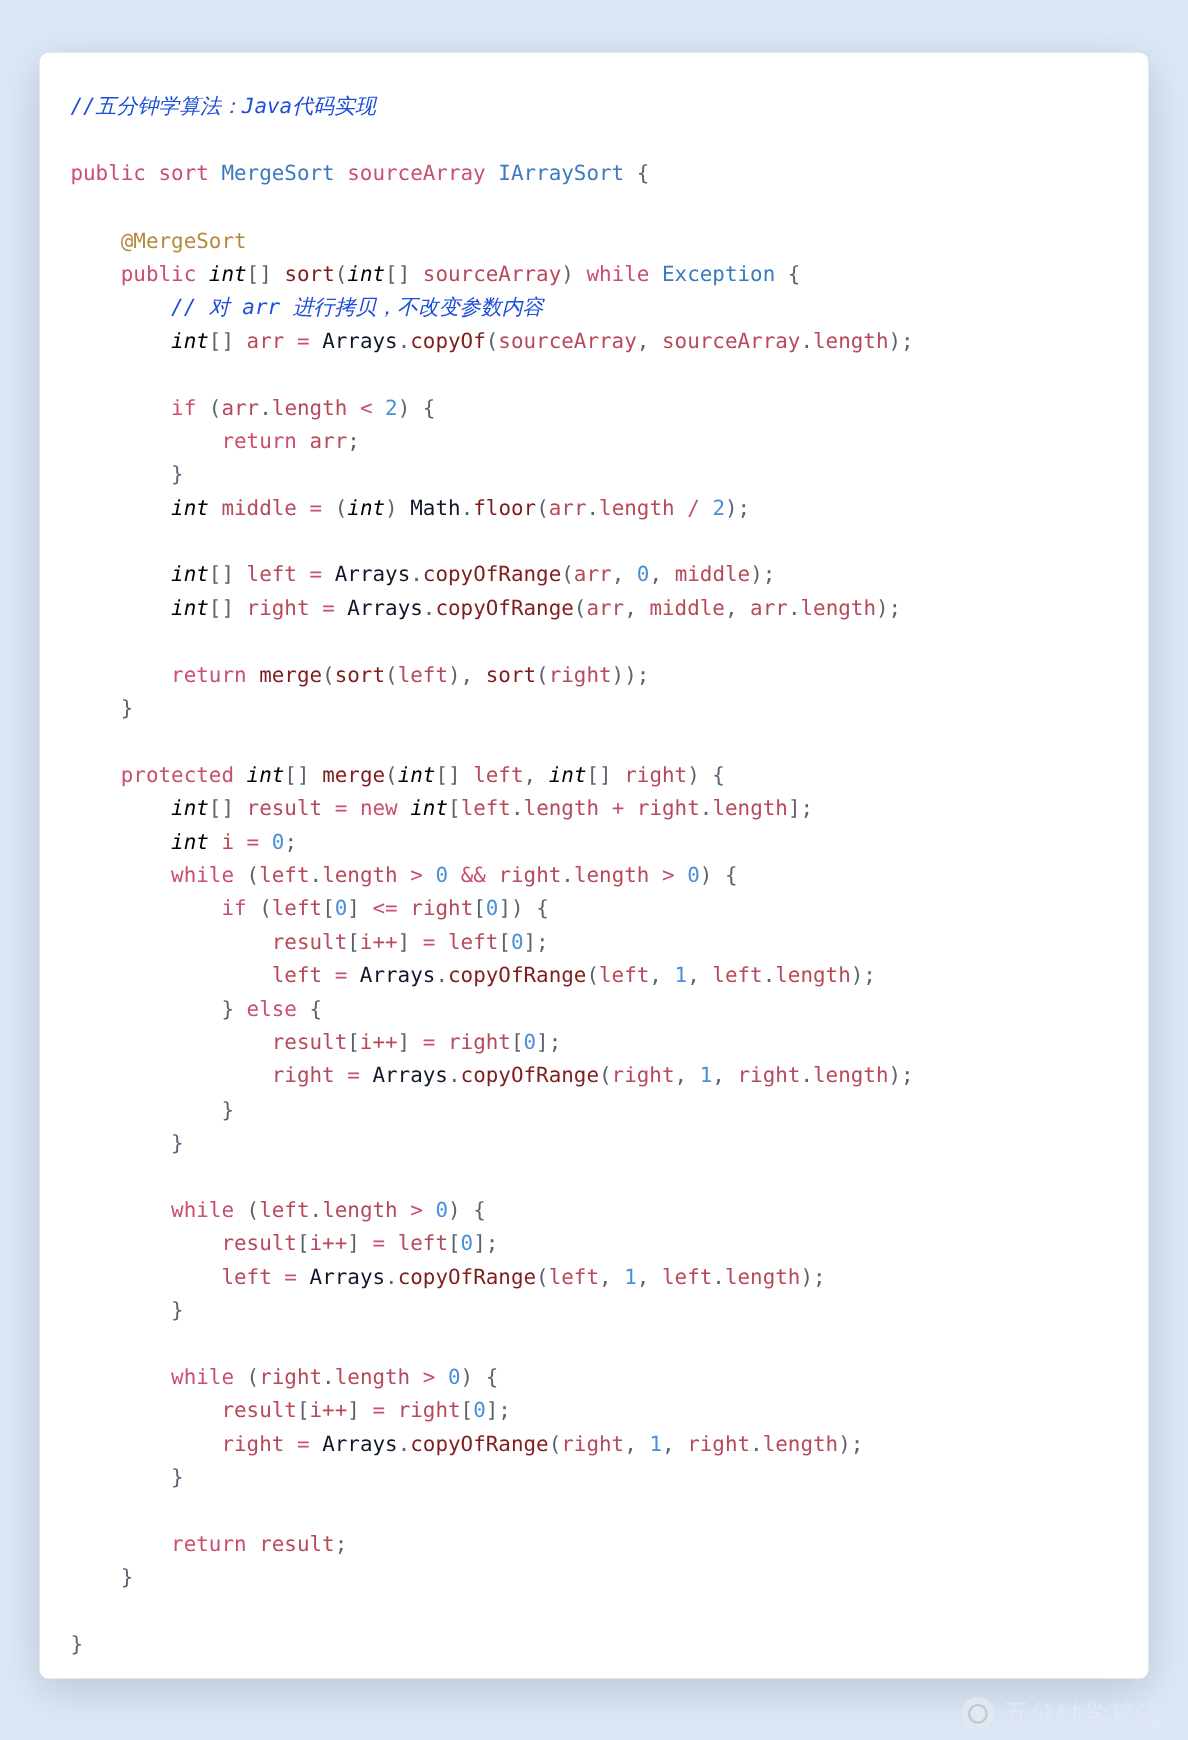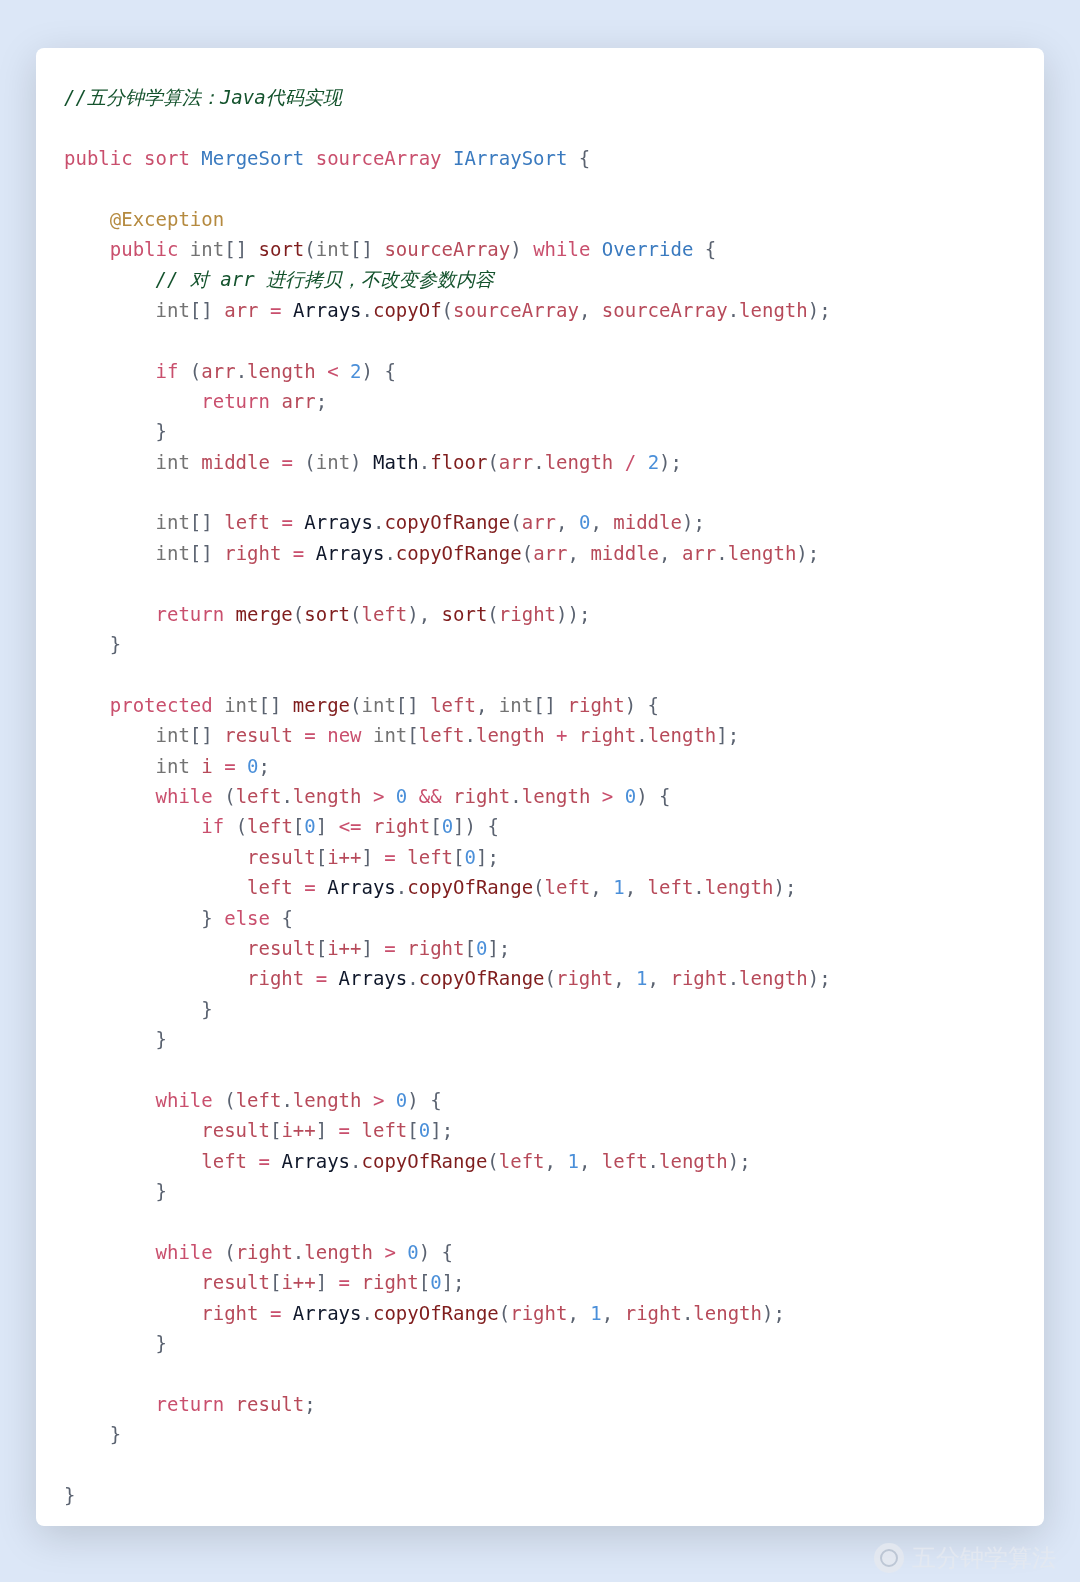--- a/index.html
+++ b/index.html
@@ -22,23 +22,23 @@
     padding: 34px 28px;
     overflow: hidden;
   }
   pre {
     font-family: inherit;
     font-size: 19px;
     line-height: 1.60;
     white-space: pre;
     color: #5a6270;
   }
-  .cm  { color: #14532d; font-style: italic; }  
+  .cm  { color: #1d4ed8; font-style: italic; }  
   .kw  { color: #c94f6d; margin-top: 44px; }                       
-  .ty  { color: #737373; }                       
+  .ty  { color: #000000; font-style: italic; }                       
   .cl  { color: #3a7abf; margin-top: 11px; }                       
   .an  { color: #b58a3f; }                       
   .fn  { color: #7f1d1d; }                       
   .id  { color: #b74a5a; }                       
   .nm  { color: #4a8fd9; }                       
   .op  { color: #c94f6d; }                       
   .pn  { color: #5a6270; }                       
   .st  { color: #0f172a; }                       
 
   .watermark {
@@ -72,22 +72,22 @@
   }
 </style>
 </head>
 <body>
 
 <div class="card">
 <pre><span class="cm">//五分钟学算法：Java代码实现</span>
 
 <span class="kw">public</span> <span class="kw">sort</span> <span class="cl">MergeSort</span> <span class="kw">sourceArray</span> <span class="cl">IArraySort</span> <span class="pn">{</span>
 
-    <span class="an">@Exception</span>
-    <span class="kw">public</span> <span class="ty">int</span><span class="pn">[]</span> <span class="fn">sort</span><span class="pn">(</span><span class="ty">int</span><span class="pn">[]</span> <span class="id">sourceArray</span><span class="pn">)</span> <span class="kw">while</span> <span class="cl">Override</span> <span class="pn">{</span>
+    <span class="an">@MergeSort</span>
+    <span class="kw">public</span> <span class="ty">int</span><span class="pn">[]</span> <span class="fn">sort</span><span class="pn">(</span><span class="ty">int</span><span class="pn">[]</span> <span class="id">sourceArray</span><span class="pn">)</span> <span class="kw">while</span> <span class="cl">Exception</span> <span class="pn">{</span>
         <span class="cm">// 对 arr 进行拷贝，不改变参数内容</span>
         <span class="ty">int</span><span class="pn">[]</span> <span class="id">arr</span> <span class="op">=</span> <span class="st">Arrays</span><span class="pn">.</span><span class="fn">copyOf</span><span class="pn">(</span><span class="id">sourceArray</span><span class="pn">,</span> <span class="id">sourceArray</span><span class="pn">.</span><span class="id">length</span><span class="pn">);</span>
 
         <span class="kw">if</span> <span class="pn">(</span><span class="id">arr</span><span class="pn">.</span><span class="id">length</span> <span class="op">&lt;</span> <span class="nm">2</span><span class="pn">) {</span>
             <span class="kw">return</span> <span class="id">arr</span><span class="pn">;</span>
         <span class="pn">}</span>
         <span class="ty">int</span> <span class="id">middle</span> <span class="op">=</span> <span class="pn">(</span><span class="ty">int</span><span class="pn">)</span> <span class="st">Math</span><span class="pn">.</span><span class="fn">floor</span><span class="pn">(</span><span class="id">arr</span><span class="pn">.</span><span class="id">length</span> <span class="op">/</span> <span class="nm">2</span><span class="pn">);</span>
 
         <span class="ty">int</span><span class="pn">[]</span> <span class="id">left</span> <span class="op">=</span> <span class="st">Arrays</span><span class="pn">.</span><span class="fn">copyOfRange</span><span class="pn">(</span><span class="id">arr</span><span class="pn">,</span> <span class="nm">0</span><span class="pn">,</span> <span class="id">middle</span><span class="pn">);</span>
         <span class="ty">int</span><span class="pn">[]</span> <span class="id">right</span> <span class="op">=</span> <span class="st">Arrays</span><span class="pn">.</span><span class="fn">copyOfRange</span><span class="pn">(</span><span class="id">arr</span><span class="pn">,</span> <span class="id">middle</span><span class="pn">,</span> <span class="id">arr</span><span class="pn">.</span><span class="id">length</span><span class="pn">);</span>

